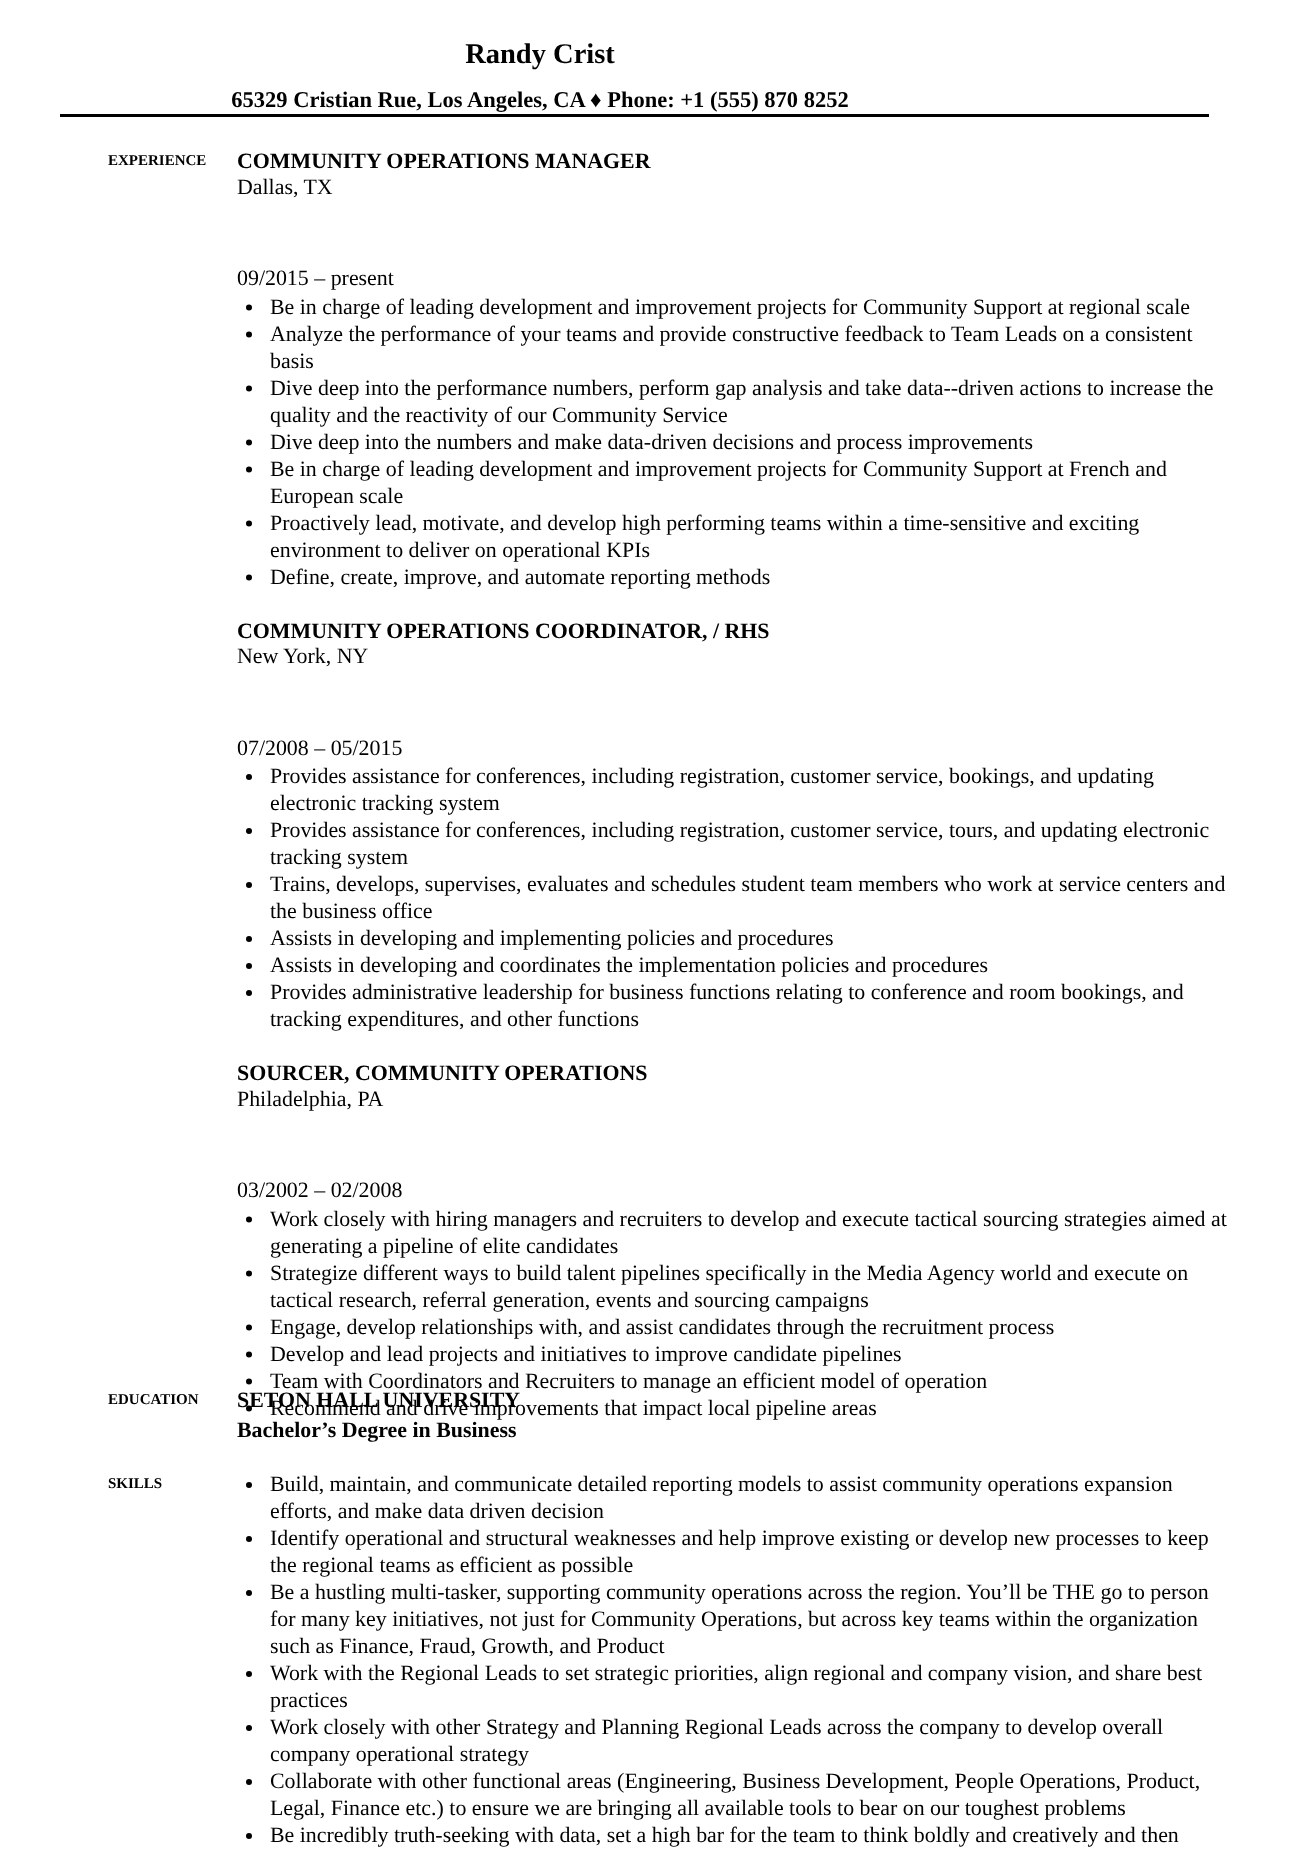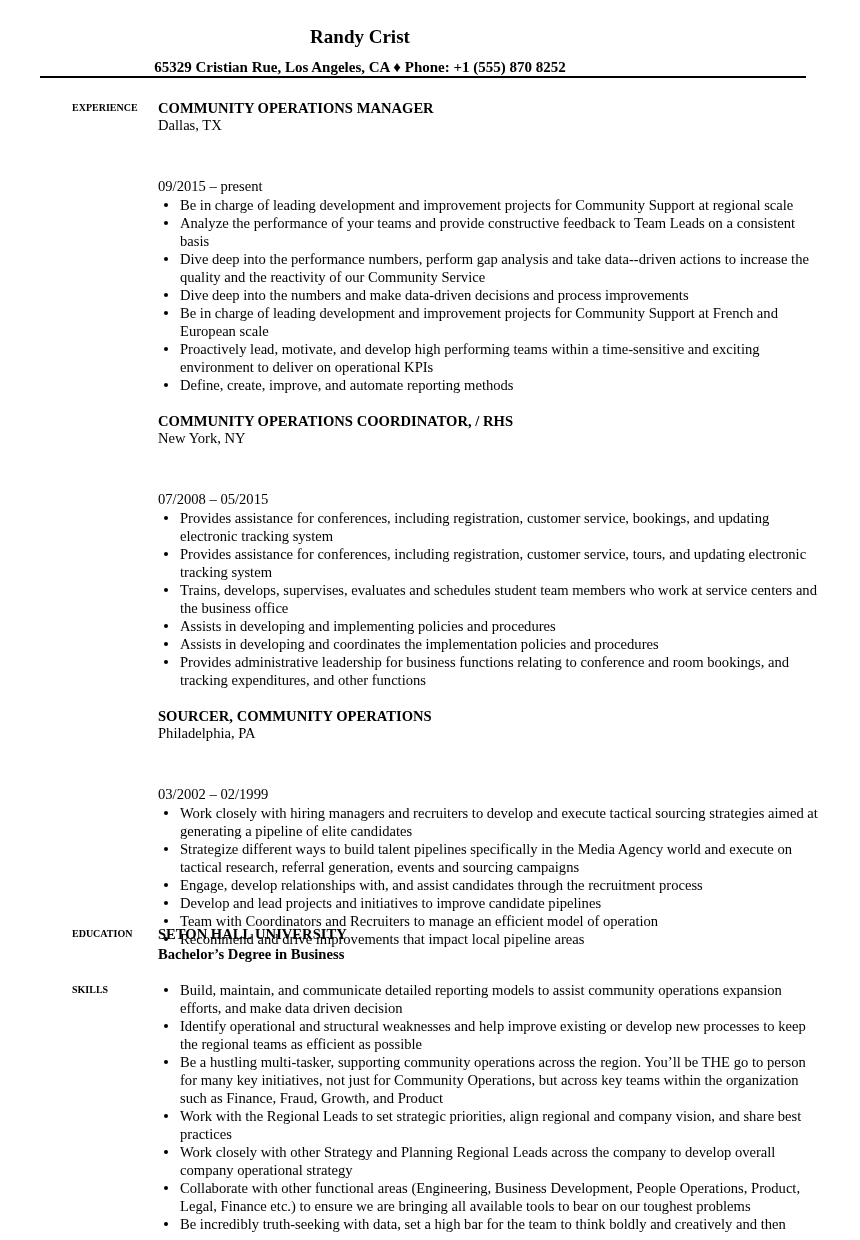--- a/index.html
+++ b/index.html
@@ -73,21 +73,21 @@
         <li>Trains, develops, supervises, evaluates and schedules student team members who work at service centers and the business office</li>
         <li>Assists in developing and implementing policies and procedures</li>
         <li>Assists in developing and coordinates the implementation policies and procedures</li>
         <li>Provides administrative leadership for business functions relating to conference and room bookings, and tracking expenditures, and other functions</li>
       </ul>
     </div>
 
     <div class="job">
       <div class="job-title">SOURCER, COMMUNITY OPERATIONS</div>
       <div class="job-loc">Philadelphia, PA</div>
-      <div class="job-dates">03/2002 – 02/1999</div>
+      <div class="job-dates">03/2002 – 02/2008</div>
       <ul class="bullets">
         <li>Work closely with hiring managers and recruiters to develop and execute tactical sourcing strategies aimed at generating a pipeline of elite candidates</li>
         <li>Strategize different ways to build talent pipelines specifically in the Media Agency world and execute on tactical research, referral generation, events and sourcing campaigns</li>
         <li>Engage, develop relationships with, and assist candidates through the recruitment process</li>
         <li>Develop and lead projects and initiatives to improve candidate pipelines</li>
         <li>Team with Coordinators and Recruiters to manage an efficient model of operation</li>
         <li>Recommend and drive improvements that impact local pipeline areas</li>
       </ul>
     </div>
 

